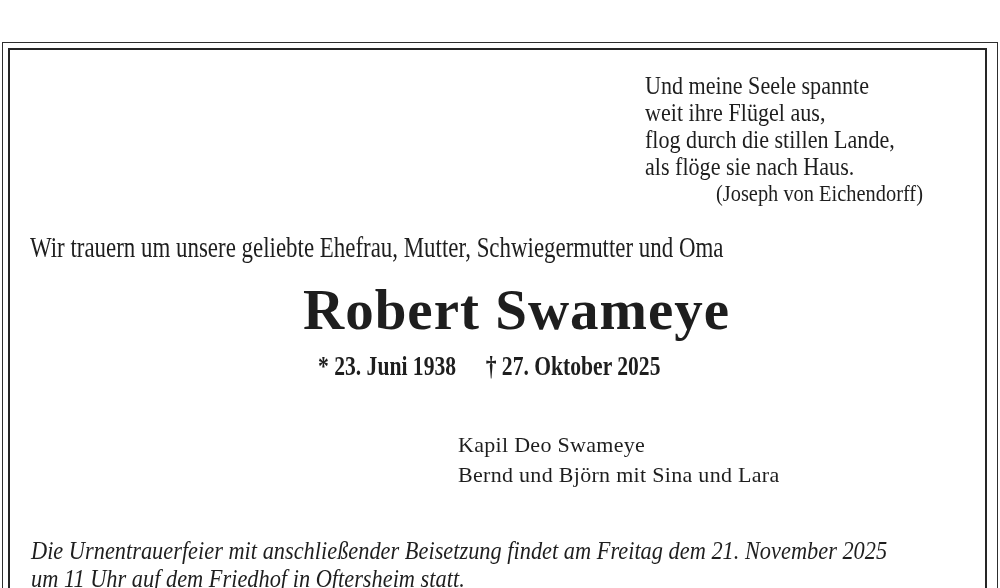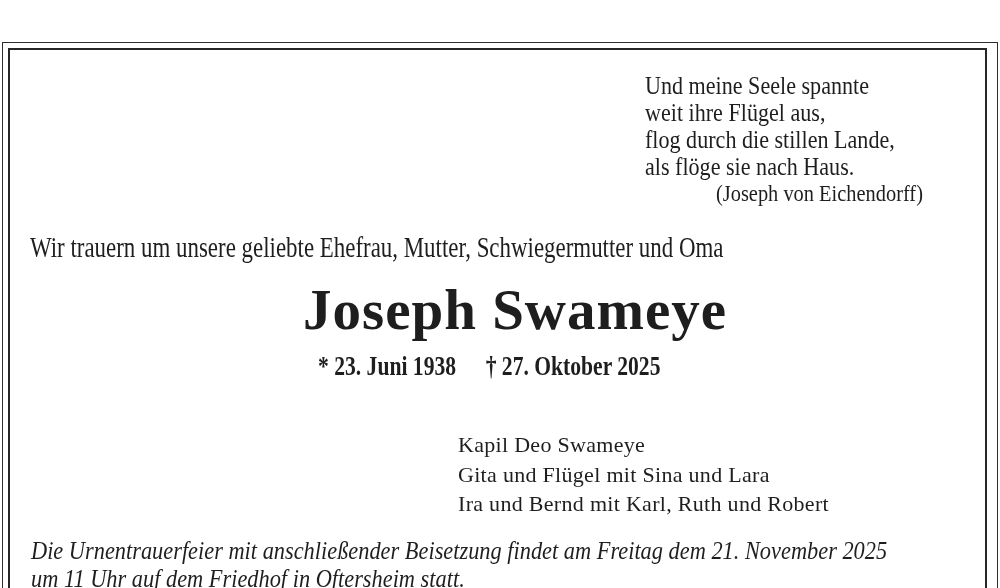--- a/index.html
+++ b/index.html
@@ -101,29 +101,28 @@
   <div class="poem">
     <div>Und meine Seele spannte</div>
     <div>weit ihre Flügel aus,</div>
     <div>flog durch die stillen Lande,</div>
     <div>als flöge sie nach Haus.</div>
     <div class="attr">(Joseph von Eichendorff)</div>
   </div>
 
   <div class="intro">Wir trauern um unsere geliebte Ehefrau, Mutter, Schwiegermutter und Oma</div>
 
-  <div class="name">Joseph Swameye</div>
+  <div class="name">Robert Swameye</div>
 
   <div class="dates">
     <span>* 23. Juni 1938</span><span class="gap"></span><span>† 27. Oktober 2025</span>
   </div>
 
   <div class="mourners">
     <div>Kapil Deo Swameye</div>
-    <div>Gita und Flügel mit Sina und Lara</div>
-    <div>Ira und Bernd mit Karl, Ruth und Robert</div>
+    <div>Bernd und Björn mit Sina und Lara</div>
   </div>
 
   <div class="funeral">
     <div>Die Urnentrauerfeier mit anschließender Beisetzung findet am Freitag dem 21. November 2025</div>
     <div>um 11 Uhr auf dem Friedhof in Oftersheim statt.</div>
   </div>
 </div>
 
 </body></html>

